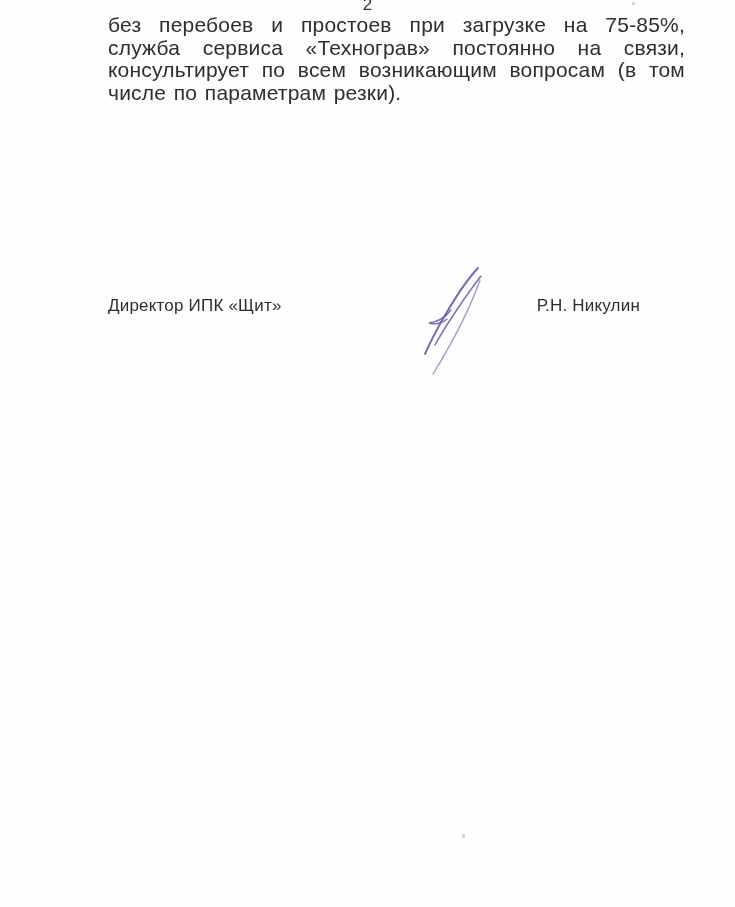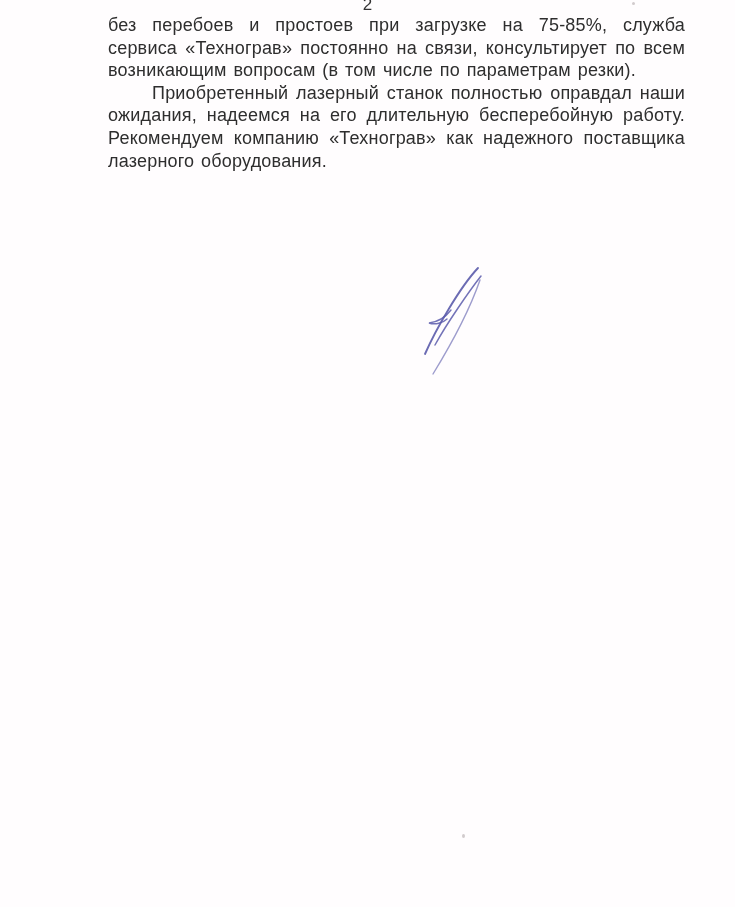--- a/index.html
+++ b/index.html
@@ -19,21 +19,21 @@
     right: 0;
     text-align: center;
     font-size: 17px;
     color: #333;
   }
   .content {
     position: absolute;
     left: 108px;
     top: 14px;
     width: 577px;
-    font-size: 18px;
+    font-size: 21px;
     line-height: 22.6px;
     text-align: justify;
     letter-spacing: 0.2px;
     word-spacing: 1.6px;
   }
   .para {
     margin: 0;
     text-indent: 44px;
   }
   .para.continuation {
@@ -67,23 +67,26 @@
 </style>
 </head>
 <body>
 
 <div class="page">
 
   <div class="page-number">2</div>
 
   <div class="content">
     <p class="para continuation">без перебоев и простоев при загрузке на 75-85%, служба сервиса «Технограв» постоянно на связи, консультирует по всем возникающим вопросам (в том числе по параметрам резки).</p>
-    <p class="para">Приобретенный лазерный станок полностью оправдал наши ожидания, надеемся на его длительную бесперебойную работу. Рекомендуем компанию «Технограв» как надежного поставщика лазерного оборудования.</p>
   </div>
 
+  <div class="sig-row">
+    <span>Директор ИПК «Щит»</span>
+    <span>Р.Н. Никулин</span>
+  </div>
 
   <svg class="signature-svg" viewBox="0 0 74 120" fill="none" xmlns="http://www.w3.org/2000/svg">
 
     <path d="M 9 97 C 20 72, 44 30, 62 11" stroke="#5b5bab" stroke-width="1.9" stroke-linecap="round" stroke-opacity="0.9"></path>
 
     <path d="M 19 88 C 31 66, 54 33, 65 19" stroke="#5b5bab" stroke-width="1.5" stroke-linecap="round" stroke-opacity="0.85"></path>
 
     <path d="M 35 53 C 29 61, 21 65, 13 66 C 19 68, 27 66, 31 62" stroke="#5b5bab" stroke-width="1.4" stroke-linecap="round" stroke-opacity="0.85"></path>
 
     <path d="M 64 23 C 55 49, 36 86, 17 117" stroke="#5b5bab" stroke-width="1.4" stroke-linecap="round" stroke-opacity="0.6"></path>

